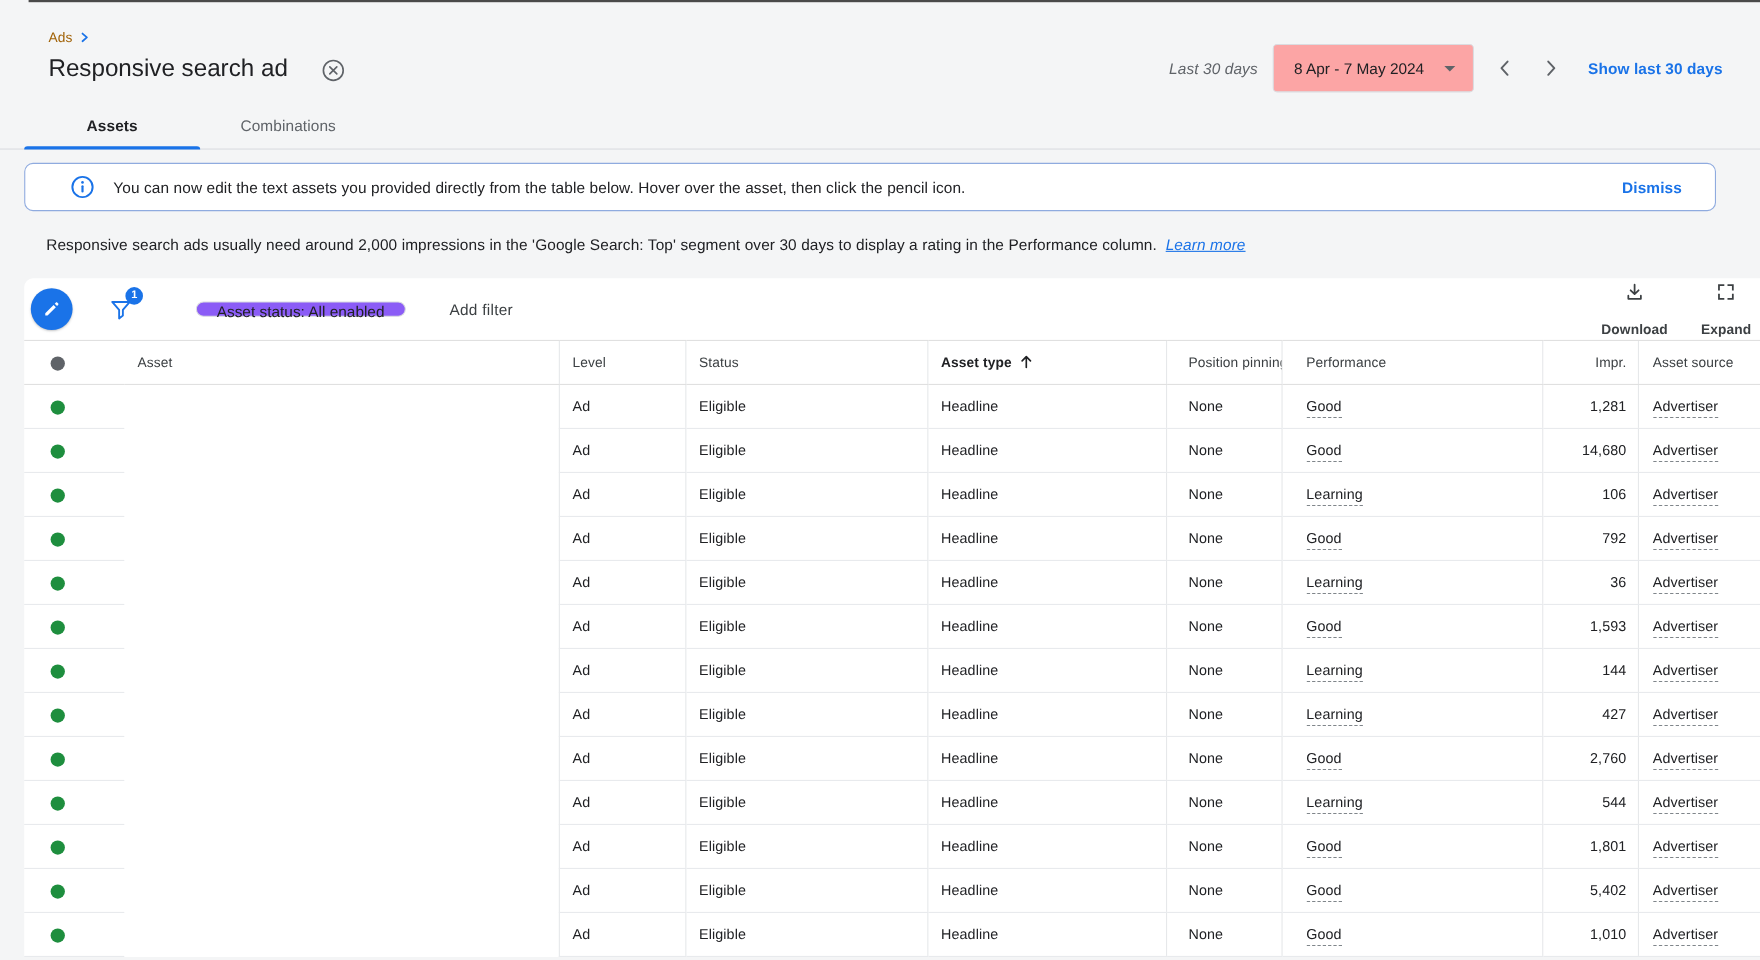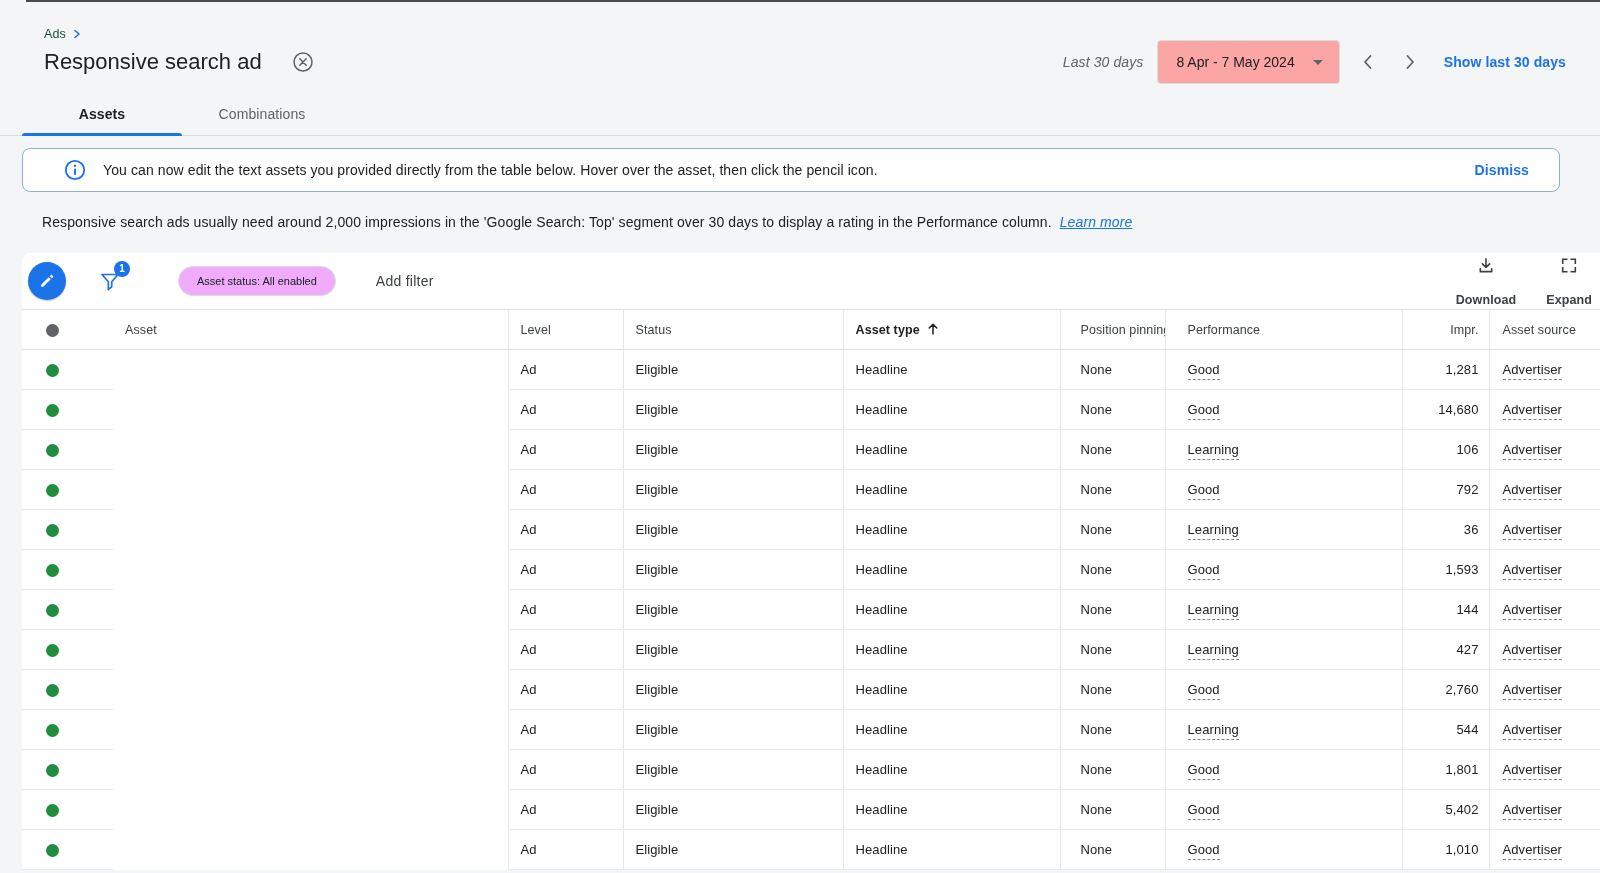--- a/index.html
+++ b/index.html
@@ -10,22 +10,22 @@
     background: #f4f5f6;
     font-family: "Liberation Sans", "DejaVu Sans", sans-serif;
     color: #202124;
     letter-spacing: .1px;
   }
   .top-edge-line { position:absolute; top:0; left:26px; right:0; height:2px; background:#2b2b2b; opacity:.85; }
 
   
   .page-header { display:flex; justify-content:space-between; align-items:flex-start; padding:26px 20px 0 44px; }
   .breadcrumb { display:flex; align-items:center; gap:6px; height:16px; margin-bottom:7px; }
-  .breadcrumb a { color:#14532d; font-size:12.5px; text-decoration:none; cursor:pointer; }
-  .title-row { display:flex; align-items:center; gap:30px; }
+  .breadcrumb a { color:#a16207; font-size:12.5px; text-decoration:none; cursor:pointer; }
+  .title-row { display:flex; align-items:flex-end; gap:30px; }
   .title-row h1 { font-size:22px; font-weight:400; color:#202124; letter-spacing:0; }
   .close-circle { display:inline-flex; width:22px; height:22px; cursor:pointer; }
 
   .header-right { display:flex; align-items:center; gap:14px; margin-top:14px; margin-right:14px; }
   .date-preset { color:#5f6368; font-size:14px;font-style:italic; }
   .date-box {
     display:flex; align-items:center; gap:18px;
     background:#fca5a5; border:1px solid #dadce0; border-radius:4px;
     height:44px; padding:0 16px 0 18px; font-size:14px; color:#202124; cursor:pointer;
     font-family:inherit;
@@ -62,22 +62,22 @@
     width:38px; height:38px; border-radius:50%; background:#1a73e8; border:none;
     display:flex; align-items:center; justify-content:center; cursor:pointer;
     box-shadow:0 1px 2px rgba(60,64,67,.3);
   }
   .filter-btn { position:relative; background:none; border:none; margin-left:28px; width:32px; height:32px; display:flex; align-items:center; justify-content:center; cursor:pointer; }
   .badge {
     position:absolute; top:-4px; right:-4px; min-width:16px; height:16px; border-radius:50%;
     background:#1a73e8; color:#fff; font-size:10px; line-height:16px; text-align:center; font-weight:700;
   }
   .chip {
-    margin-left:52px; height:30px; padding:0 18px; background:#f0abfc;
-    border:1px solid #dadce0; border-radius:16px; font-size:11px; color:#202124;
+    margin-left:52px; height:14px; padding:0 18px; background:#8b5cf6;
+    border:1px solid #dadce0; border-radius:16px; font-size:14px; color:#202124;
     cursor:pointer; font-family:inherit;
   }
   .add-filter { margin-left:28px; background:none; border:none; font-size:14px; color:#3c4043; letter-spacing:.25px; cursor:pointer; font-family:inherit; padding:8px 12px; }
   .toolbar-right { margin-left:auto; display:flex; gap:30px; padding-right:8px; }
   .icon-btn { display:flex; flex-direction:column; align-items:center; gap:18px; cursor:pointer; color:#3c4043;font-weight:bold; }
   .icon-btn .lbl { font-size:12.5px; color:#3c4043; }
 
   
   table { border-collapse:collapse; table-layout:fixed; width:1578px; }
   thead th {

